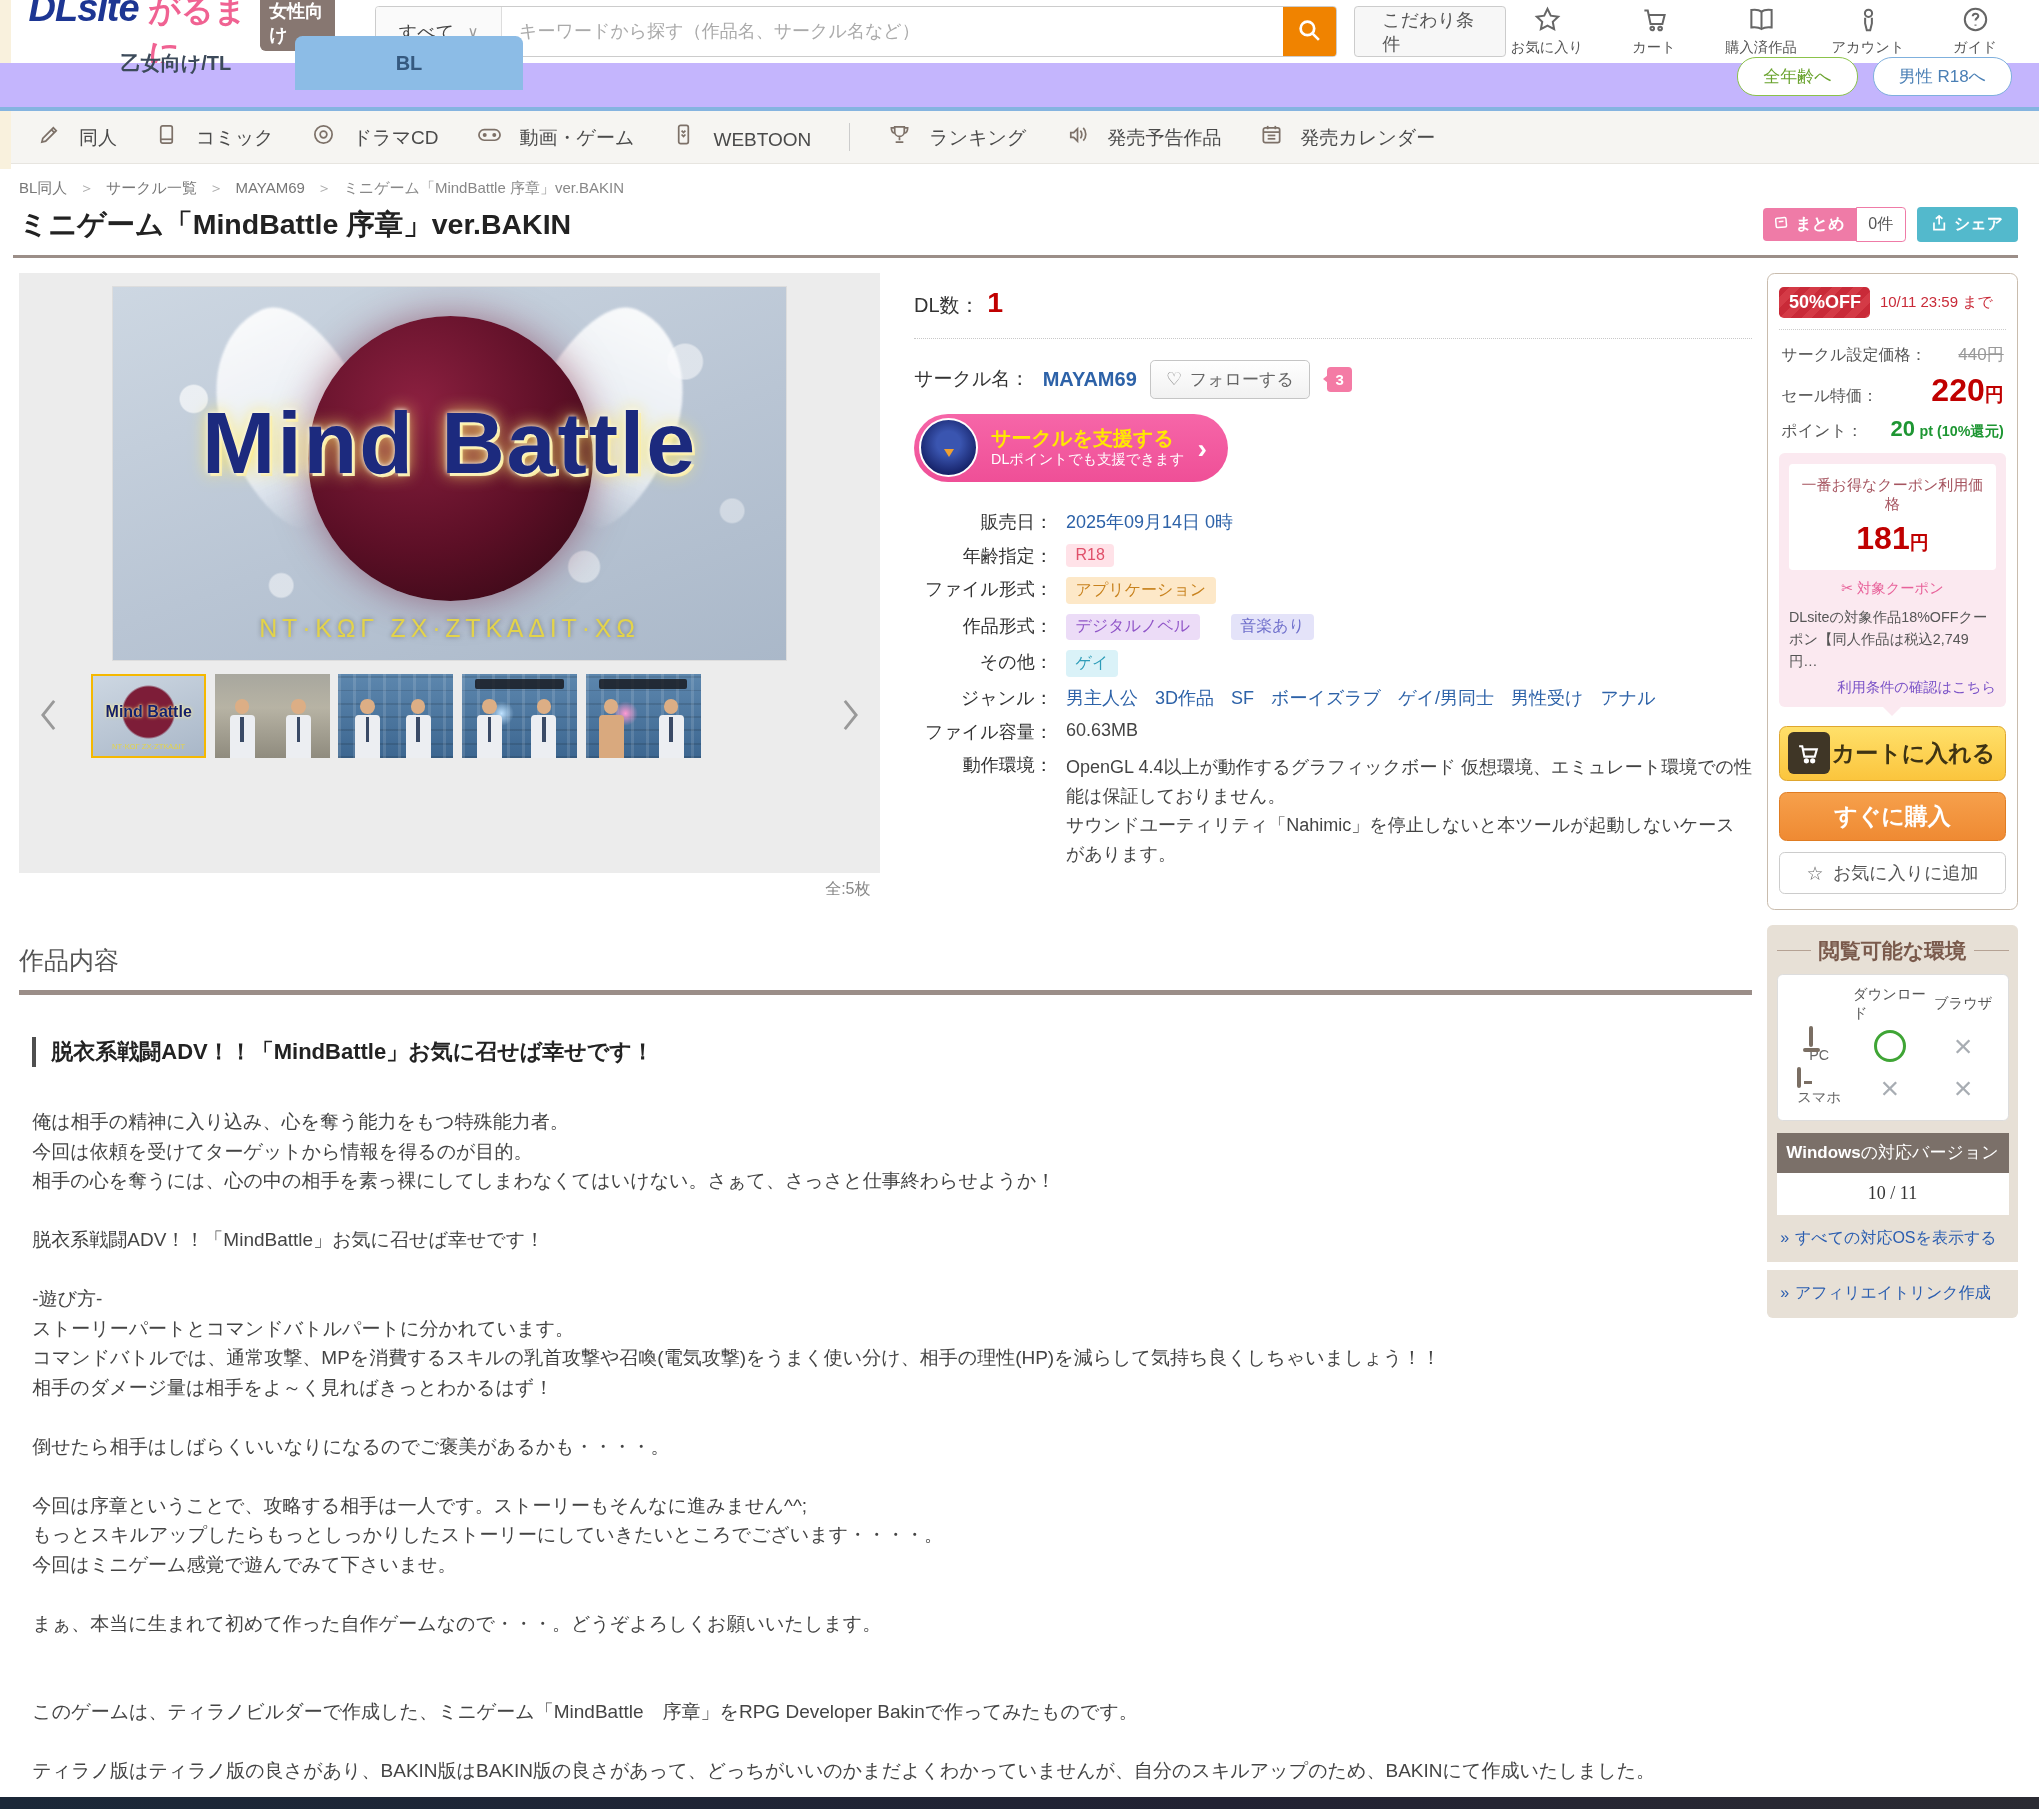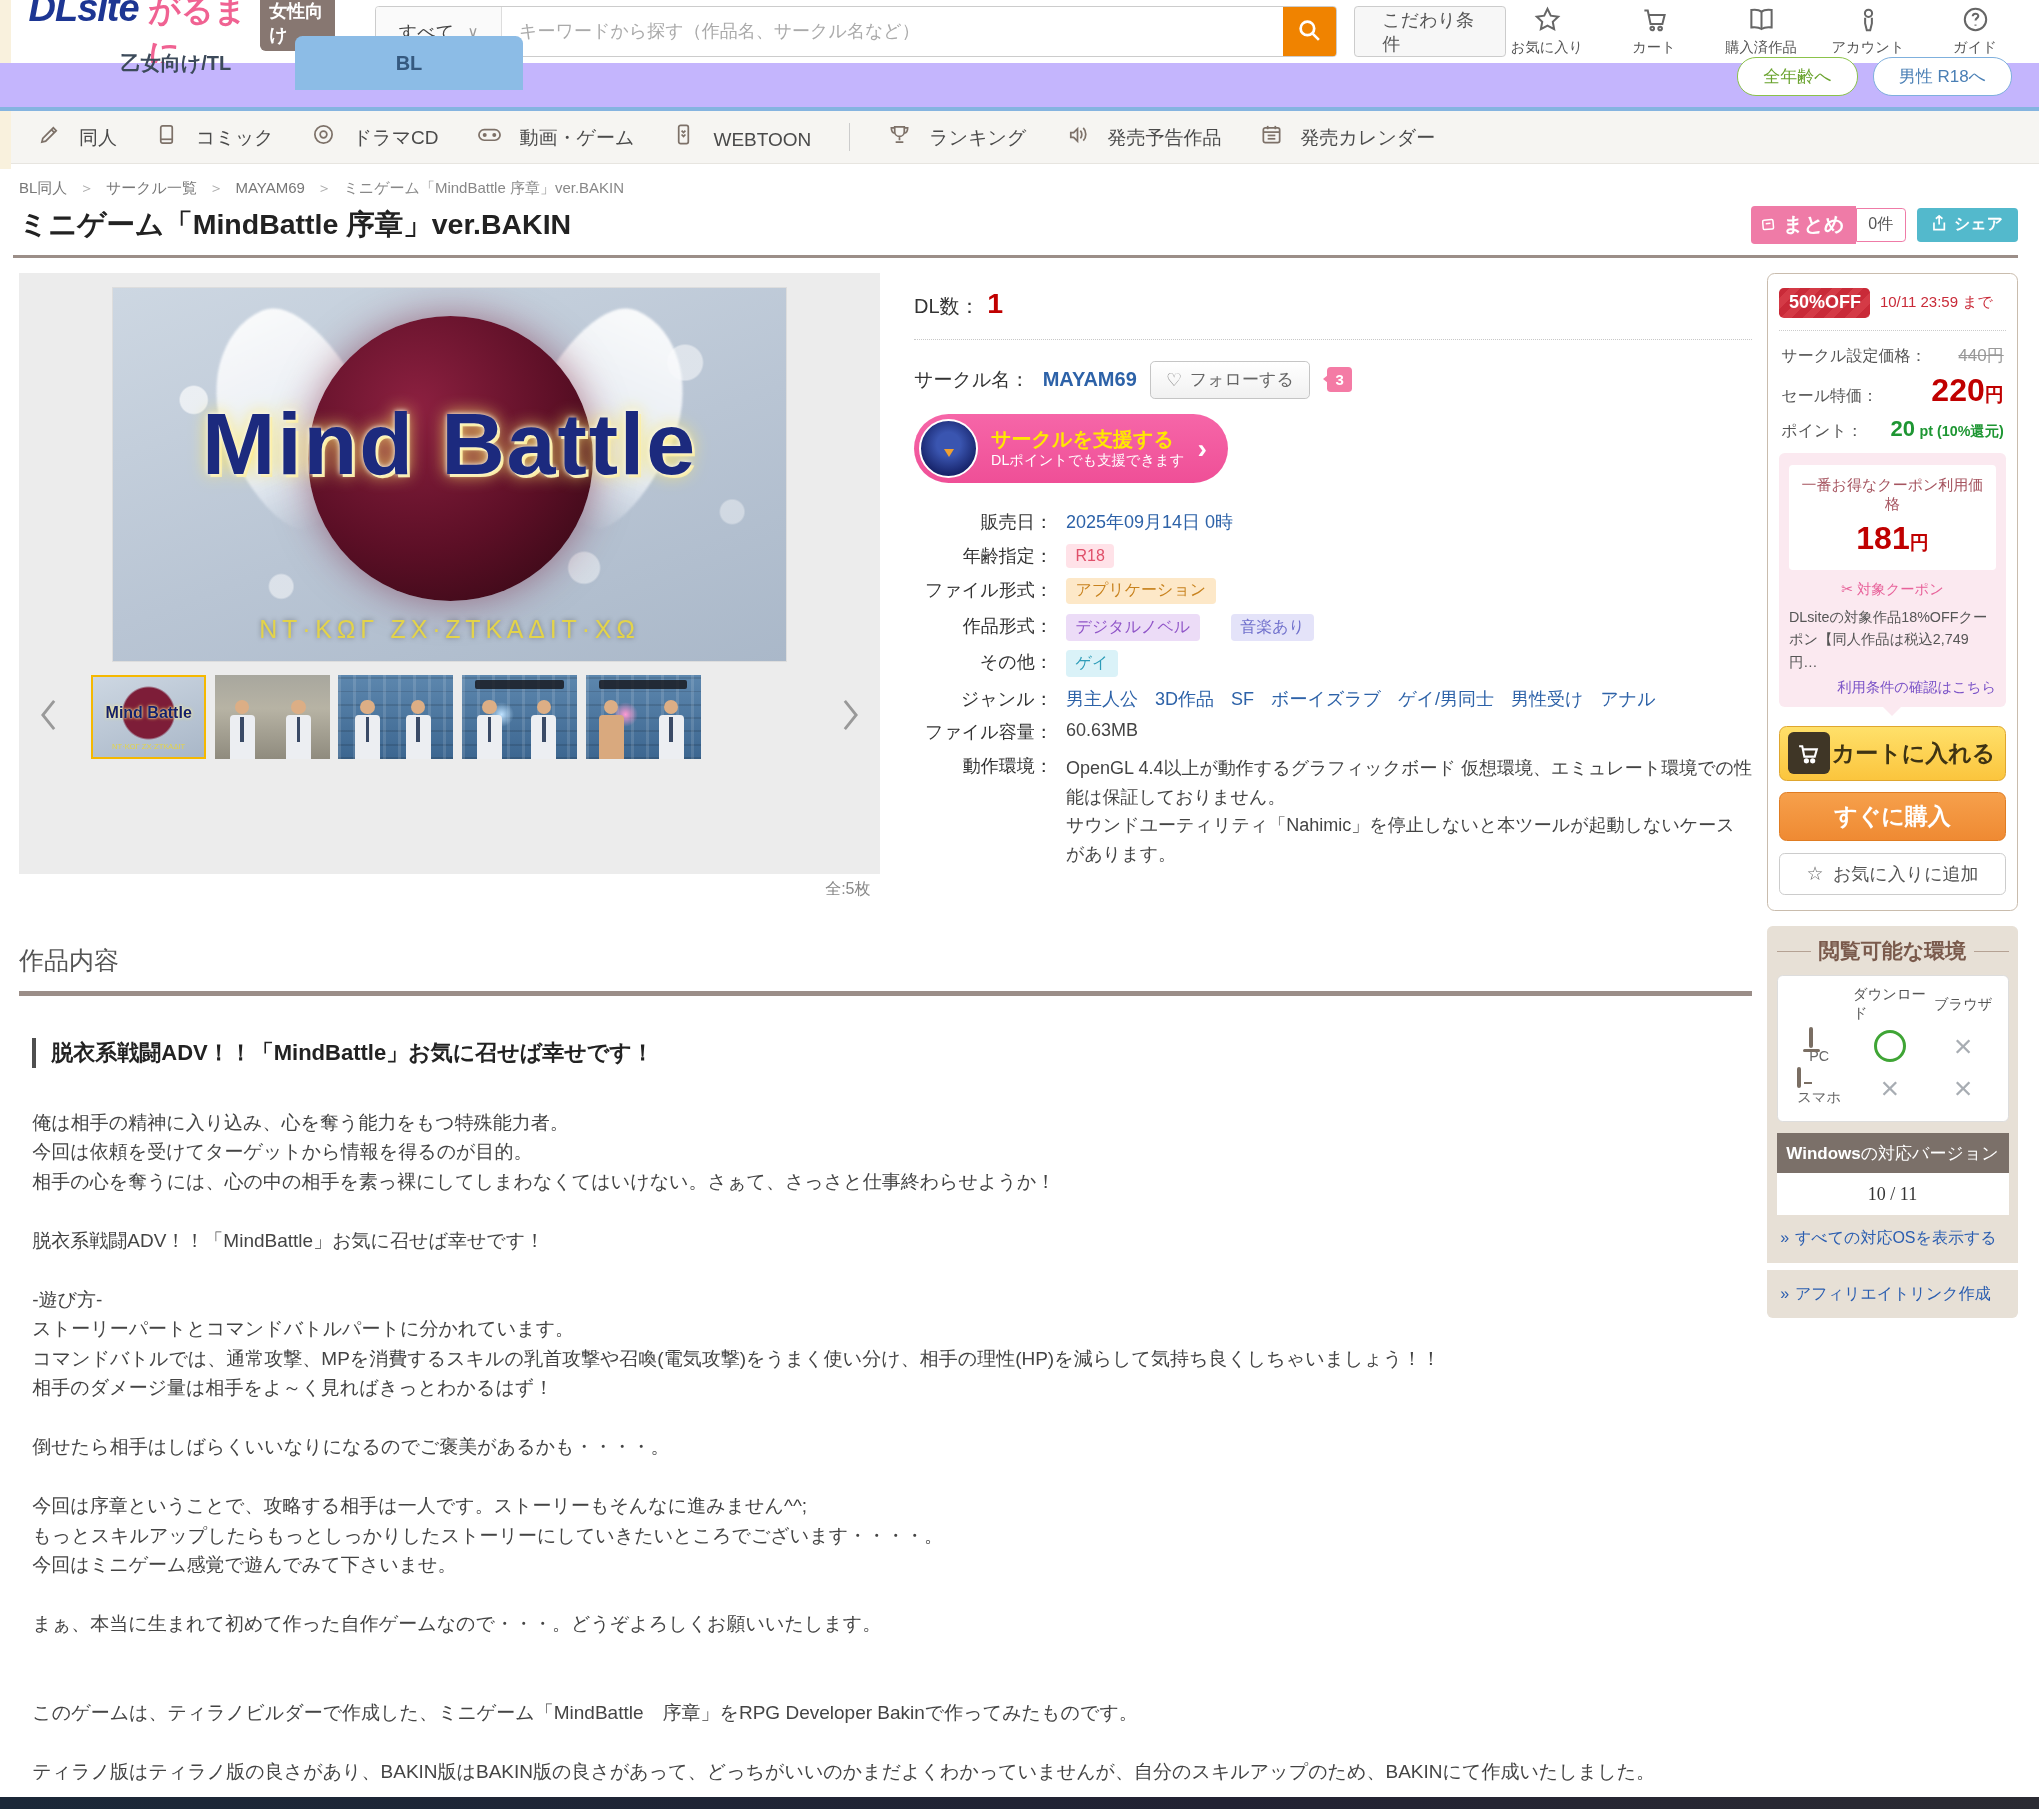--- a/index.html
+++ b/index.html
@@ -44,21 +44,21 @@
   .nav-sep { width:1px; height:28.5px; background:#ccc; }
 
   
   .crumbs { padding:15px 0 0 19px; font-size:15px; color:#888; }
   .crumbs a { color:#777; text-decoration:none; cursor:pointer; }
   .crumbs .sep { margin:0 7.6px; color:#aaa; }
   .title-row { display:flex; align-items:center; padding:7.6px 21px 11.4px 19px; }
   .page-title { font-size:28.5px; font-weight:bold; color:#222; }
   .title-actions { margin-left:auto; display:flex; gap:11.4px; align-items:center; }
   .matome { display:flex; align-items:center; cursor:pointer; }
-  .matome .m-main { background:#ef7ba7; color:#fff; font-size:20px; font-weight:bold; padding:5.7px 11.4px; border-radius:3.8px 0 0 3.8px; display:flex; align-items:center; gap:5.7px; }
+  .matome .m-main { background:#ef7ba7; color:#fff; font-size:16px; font-weight:bold; padding:5.7px 11.4px; border-radius:3.8px 0 0 3.8px; display:flex; align-items:center; gap:5.7px; }
   .matome .m-count { border:1px solid #ef7ba7; color:#555; font-size:16px; padding:5.7px 11.4px; border-radius:0 3.8px 3.8px 0; background:#fff; }
   .share-btn { background:#53b9cc; color:#fff; font-size:16px; font-weight:bold; padding:6.7px 15px; border-radius:3.8px; display:flex; align-items:center; gap:7.6px; cursor:pointer; border:0; }
   .title-hr { height:2.9px; background:#9b8e88; margin:0 21px 0 13.3px; }
 
   
   .main { display:flex; padding:15px 21px 0 19px; align-items:flex-start; }
   .left-col { flex:1; min-width:0; }
   .top-flex { display:flex; }
 
   

